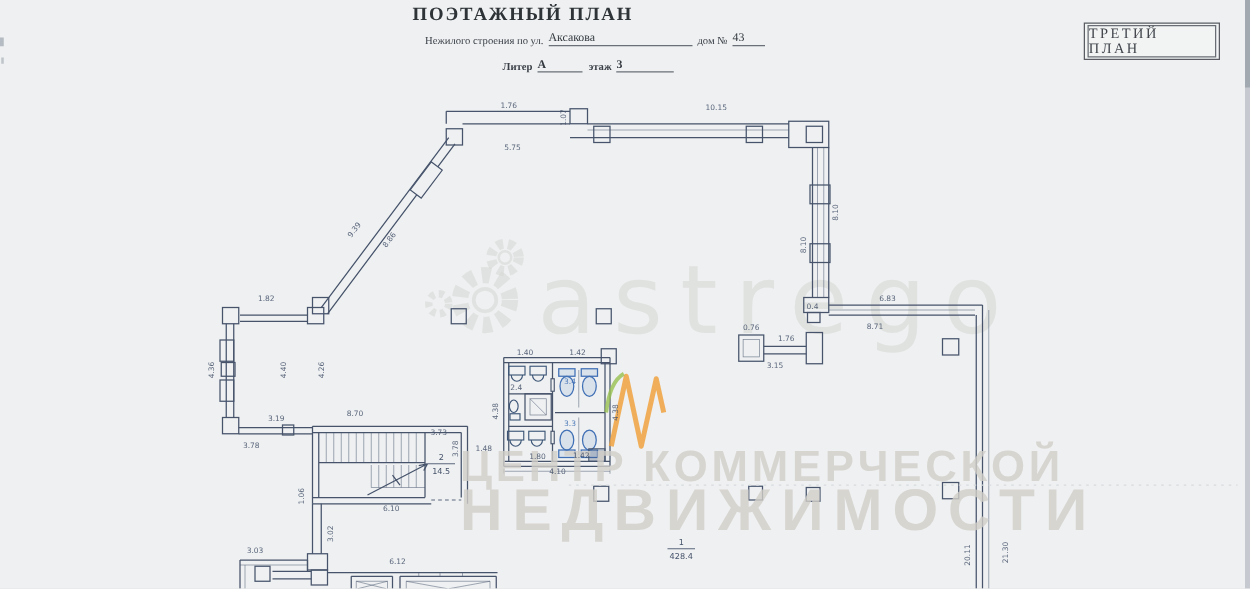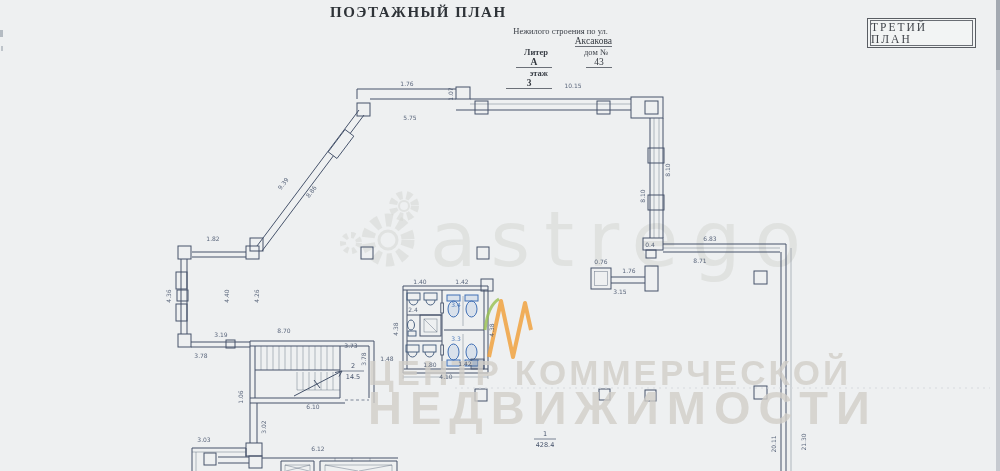--- a/index.html
+++ b/index.html
@@ -6,25 +6,25 @@
   .page{
     position:relative;width:1000px;height:471px;overflow:hidden;
     background:var(--paper,#eef0f1);
     font-family:"Liberation Serif",serif;
   }
   .hdr-title{
     position:absolute;left:330px;top:4px;width:300px;text-align:left;
     font-weight:bold;font-size:15px;letter-spacing:1.5px;color:#2e3338;
   }
   .form-line{position:absolute;display:flex;align-items:flex-end;
-    font-size:8.5px;color:#3a3f47;white-space:nowrap;flex-direction:column;}
+    font-size:8.5px;color:#3a3f47;white-space:nowrap;}
   .fl1{left:340px;top:26px;width:272px;}
   .fl2{left:402px;top:47px;width:150px;font-weight:bold;}
   .form-line .lbl{padding-right:4px;}
-  .uval{display:inline-block;border-bottom:0.8px solid #6b7078;text-align:center;
+  .uval{display:inline-block;border-bottom:0.8px solid #6b7078;text-align:left;
     font-size:9.5px;color:#33383f;flex:0 0 auto;}
   .grow{flex:1 1 auto;}
   .stamp{
     position:absolute;left:867px;top:18px;width:109px;height:30px;
     border:1px solid #595d63;background:rgba(255,255,255,.25);
     display:flex;align-items:center;justify-content:center;padding:2px;box-sizing:border-box;
   }
   .stamp-inner{
     width:100%;height:100%;border:0.8px solid #6a6e74;
     display:flex;align-items:center;justify-content:center;

